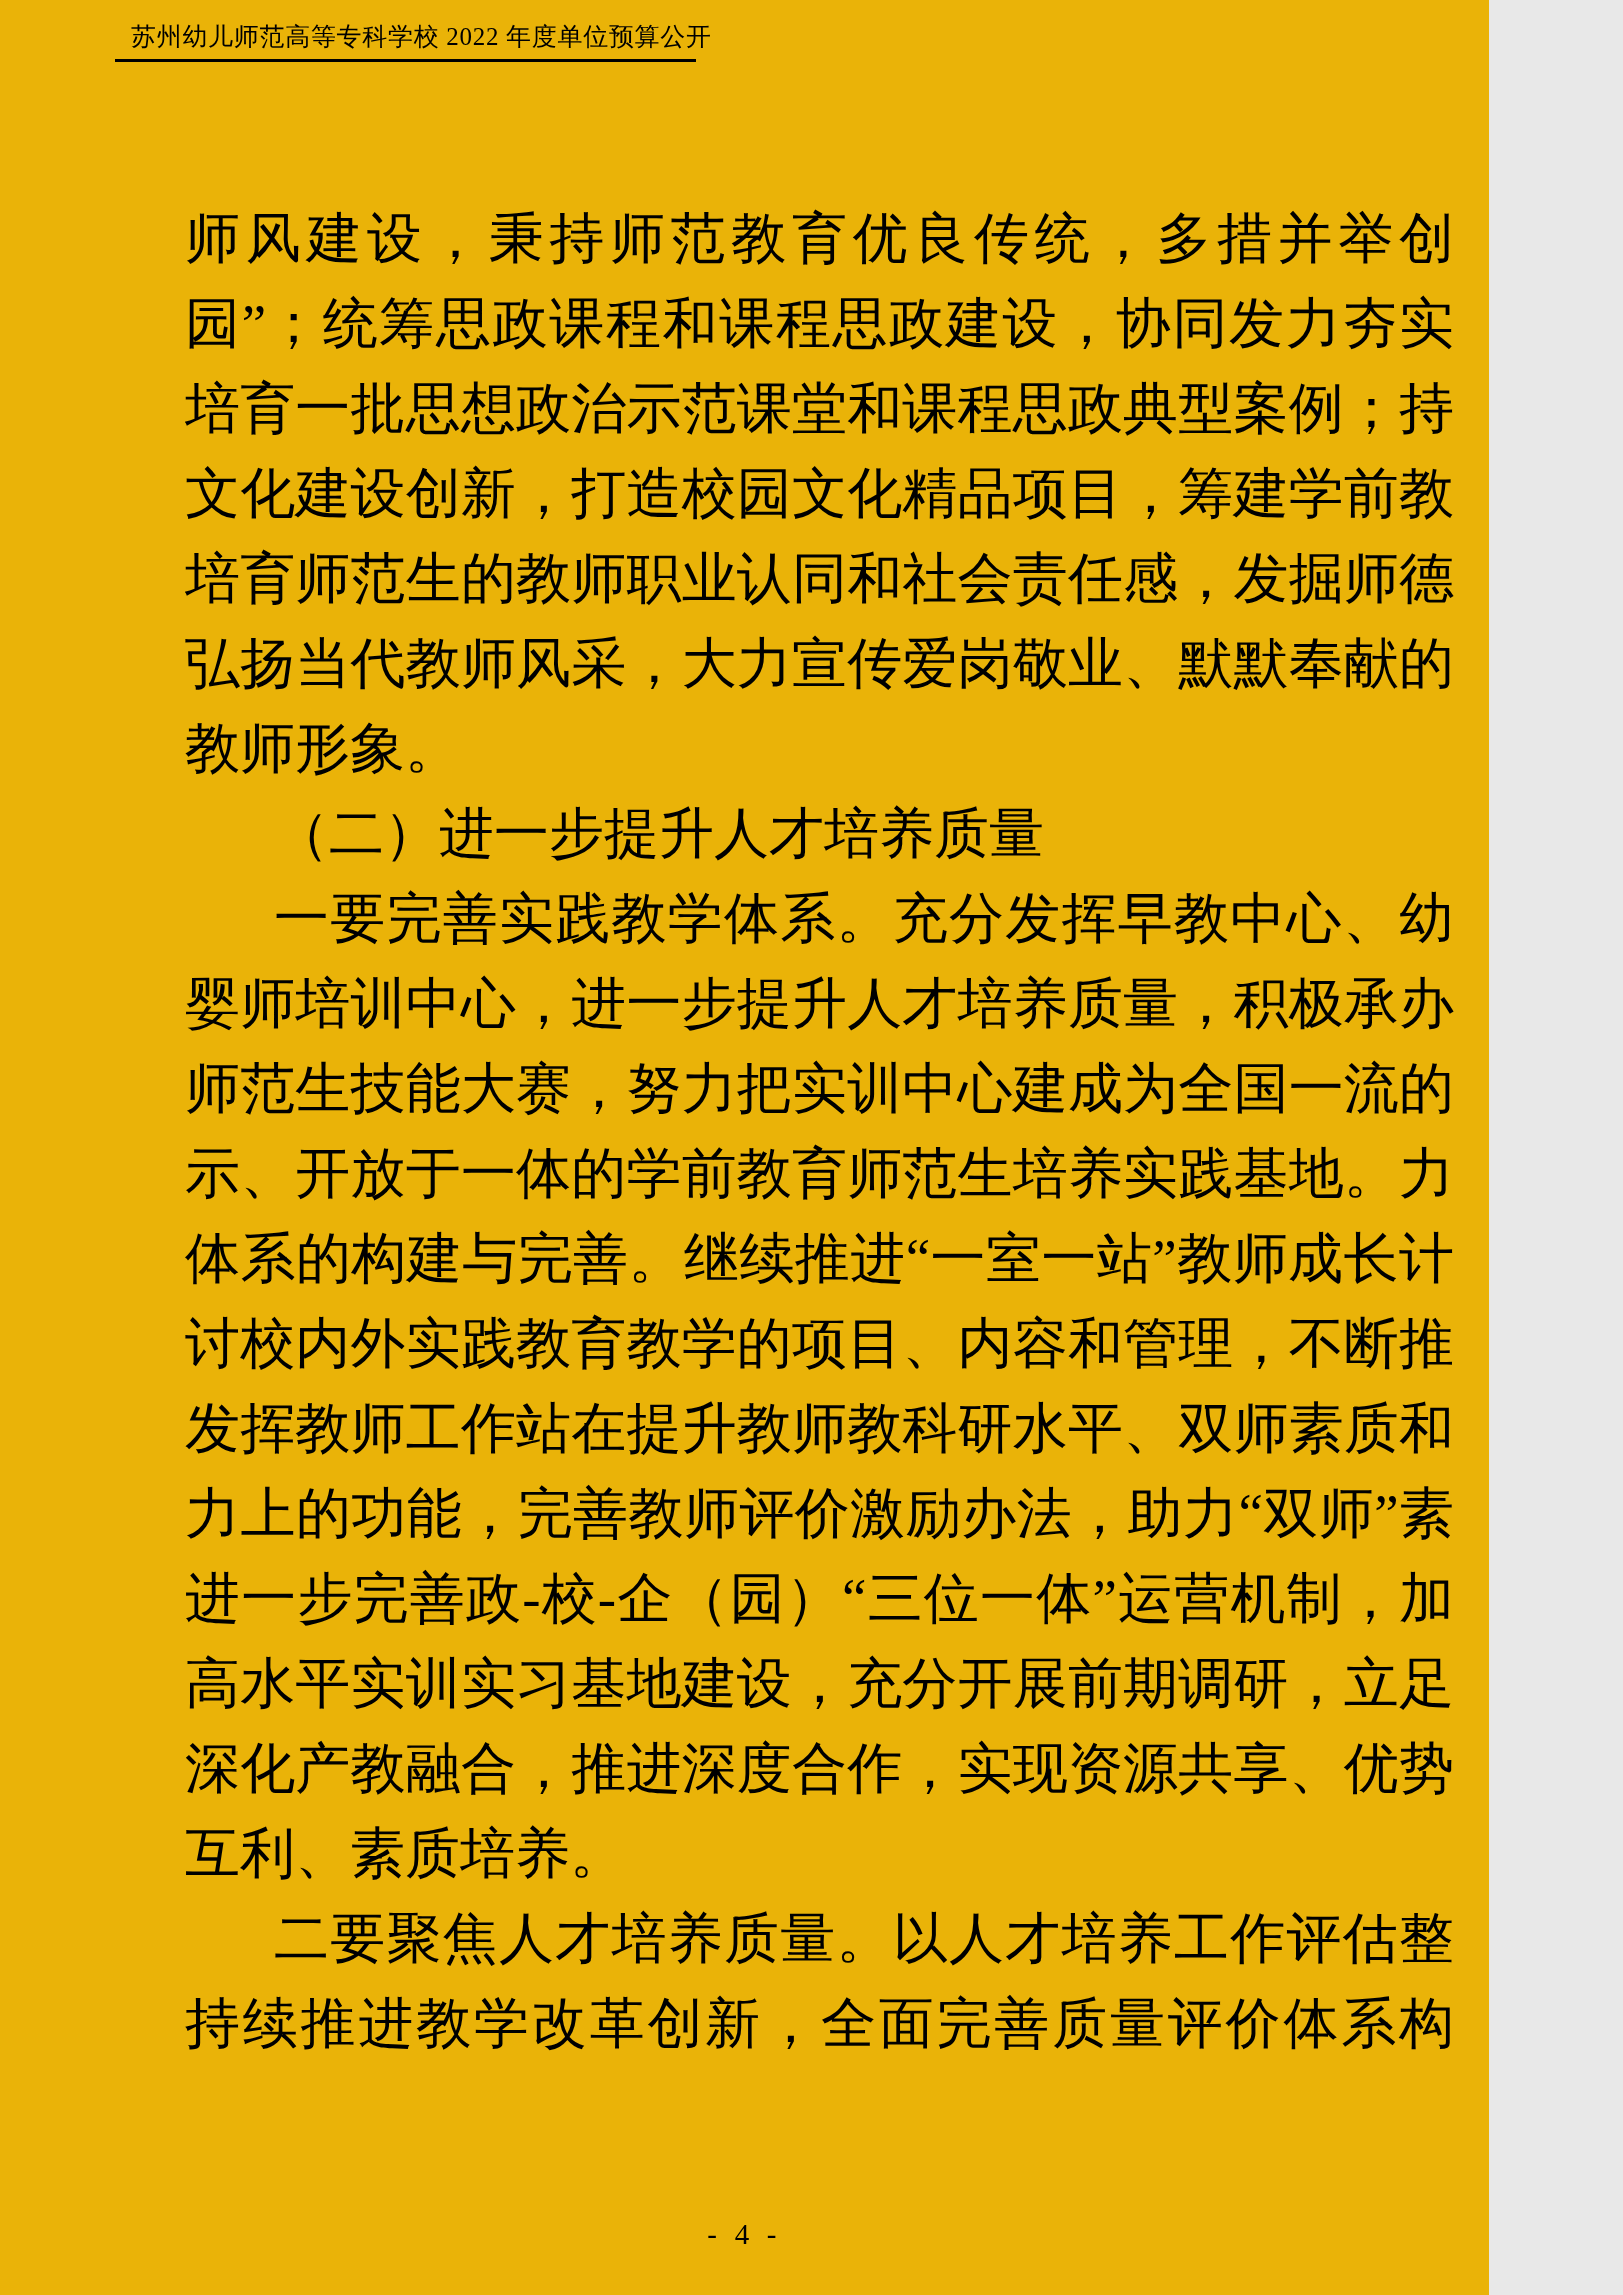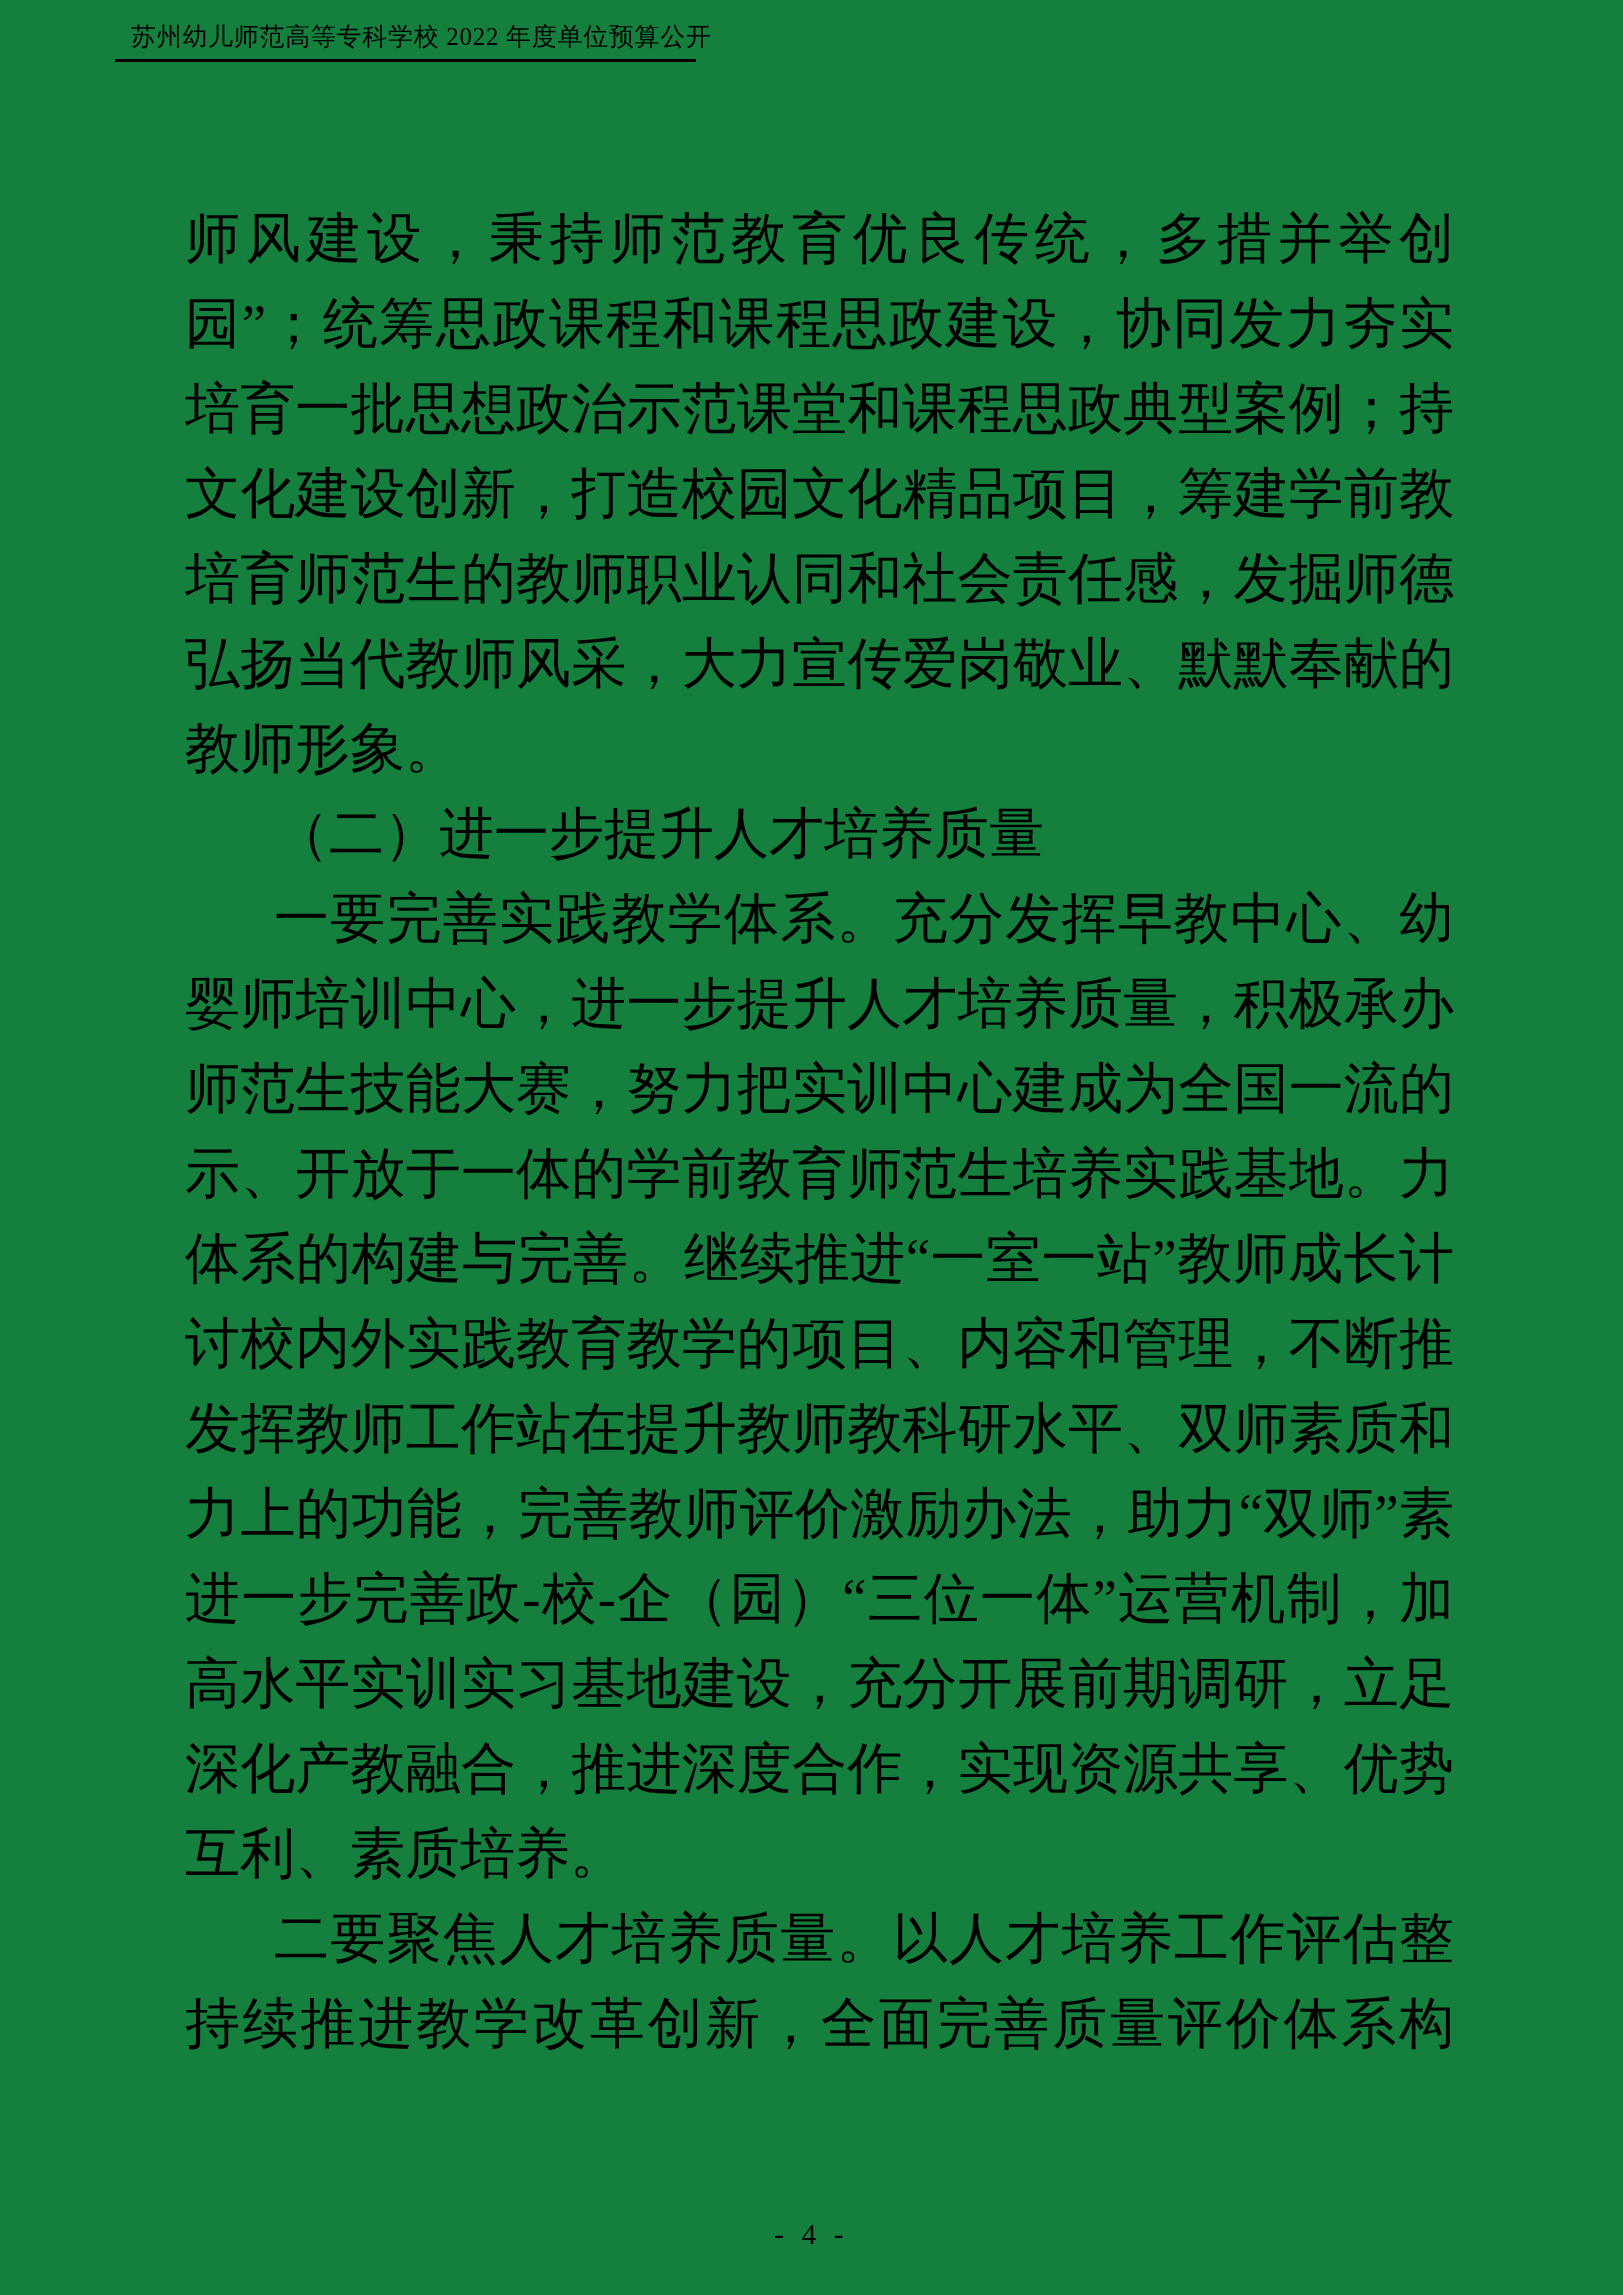--- a/index.html
+++ b/index.html
@@ -2,23 +2,23 @@
 <html style="font-size:10.5px"><head>
 <meta charset="utf-8">
 <style>
   html, body {
     margin: 0;
     padding: 0;
     background: #e8e8e8;
   }
   .page {
     position: relative;
-    width: 1623px;
+    width: 1489px;
     height: 2295px;
-    background: #15803d;
+    background: #eab308;
     color: #000000;
     font-family: "Liberation Serif", serif;
     overflow: hidden;
   }
   .header {
     position: absolute;
     left: 0; top: 0;
     width: 100%;
   }
   .header-title {

